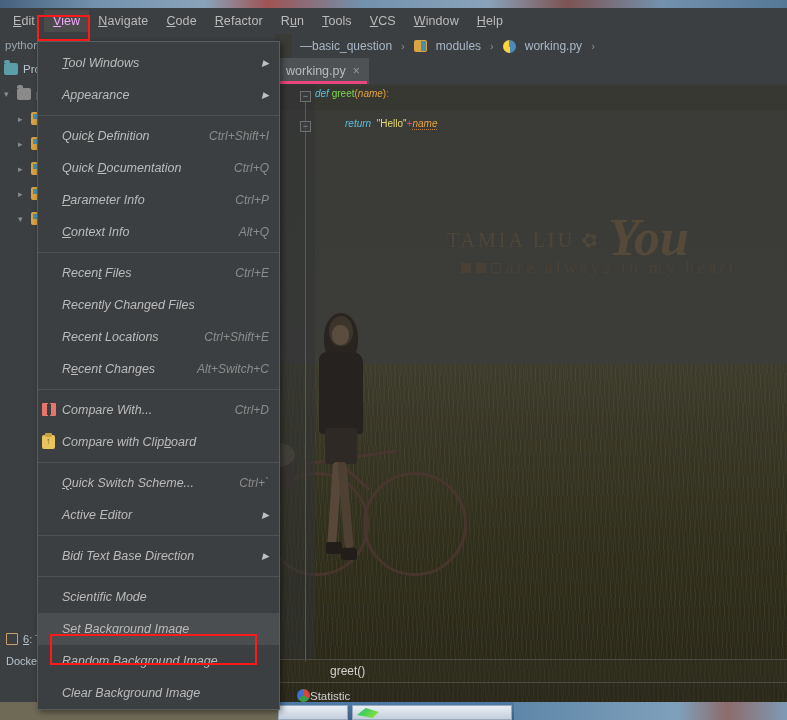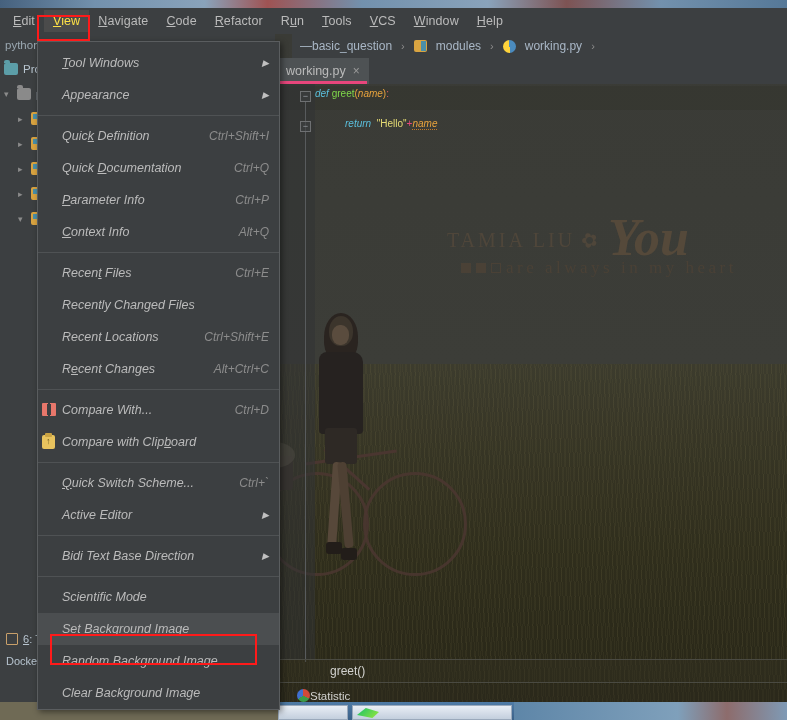--- a/index.html
+++ b/index.html
@@ -42,21 +42,21 @@
   }
   .menubar .mi {
     padding: 4px 9px;
     white-space: nowrap;
     cursor: default;
     letter-spacing:.1px;
   }
   .menubar .mi .mn { text-decoration: underline; }
   .menubar .mi.active {
     background: #4b4b4b;
-    color: #fde047;
+    color: #f0abfc;
   }
 
   
   .hl-view {
     position: absolute;
     left: 37px; top: 7px; width: 53px; height: 26px;
     border: 2px solid #ff1a1a;
     z-index: 60; pointer-events: none;
   }
 
@@ -518,21 +518,21 @@
       </div>
       <div class="item">
         <span class="label">Recently Changed Files</span>
       </div>
       <div class="item">
         <span class="label">Recent Locations</span>
         <span class="short">Ctrl+Shift+E</span>
       </div>
       <div class="item">
         <span class="label">R<span class="mn">e</span>cent Changes</span>
-        <span class="short">Alt+Ctrl+C</span>
+        <span class="short">Alt+Switch+C</span>
       </div>
 
       <div class="sep"></div>
 
       <div class="item">
         <span class="icon">
             <i class="ic-compare"></i>
           </span>
         <span class="label">Compare With...</span>
         <span class="short">Ctrl+D</span>

